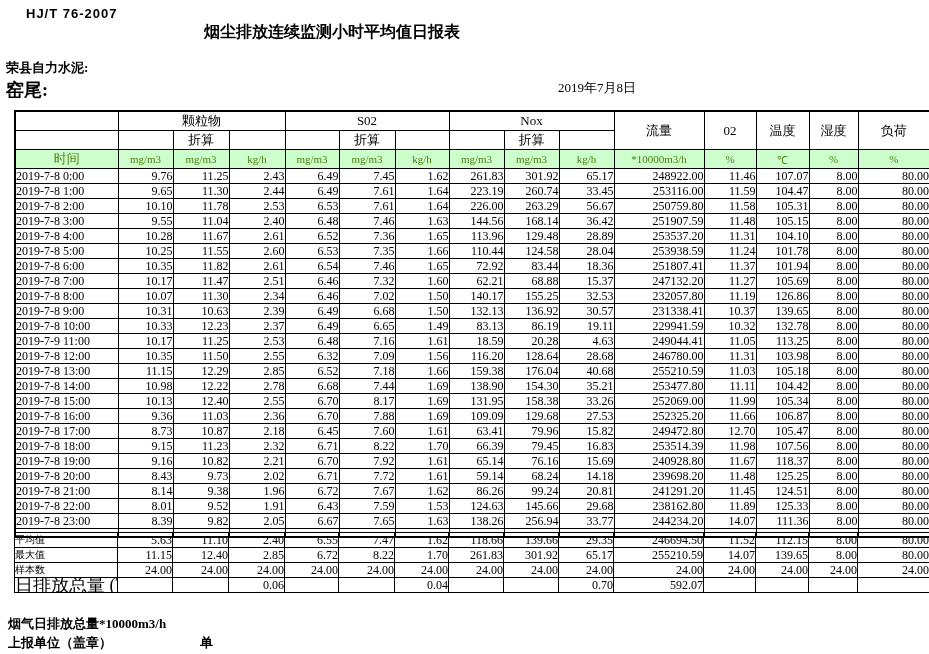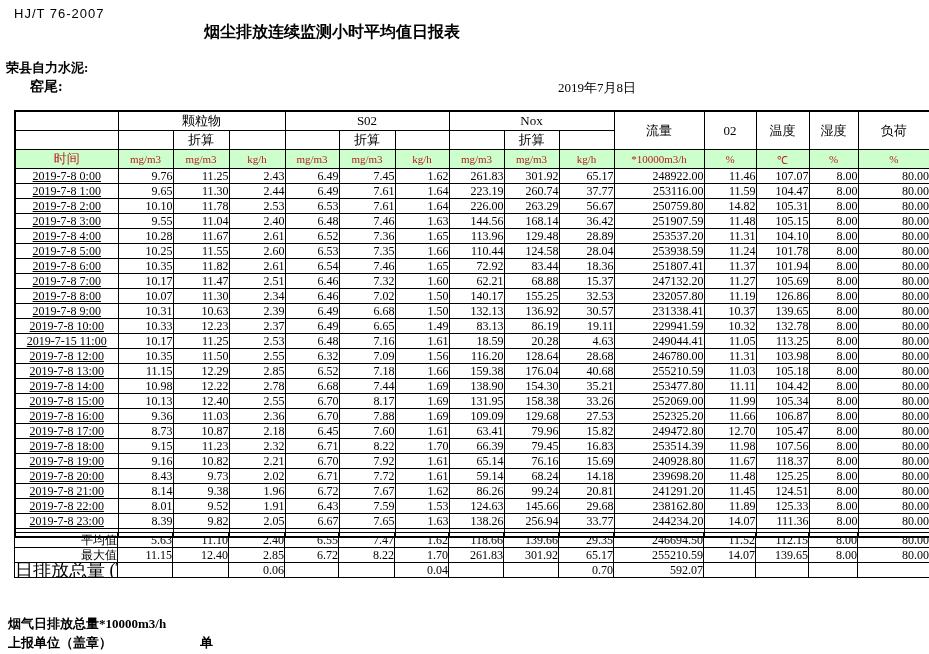--- a/index.html
+++ b/index.html
@@ -1,37 +1,37 @@
 <!DOCTYPE html>
 <html><head>
 <meta charset="utf-8">
 <style>
   html,body{margin:0;padding:0;background:#fff;}
   body{width:929px;height:654px;font-family:"Liberation Serif",serif;color:#000;}
   .page{position:relative;width:929px;height:654px;overflow:hidden;background:#fff;}
-  .std-code{position:absolute;left:14px;top:6px;font-family:"Liberation Sans",sans-serif;font-weight:normal;font-size:13px;letter-spacing:1px;}
+  .std-code{position:absolute;left:26px;top:6px;font-family:"Liberation Sans",sans-serif;font-weight:bold;font-size:13px;letter-spacing:1px;}
   .title{position:absolute;left:0;top:22px;width:664px;text-align:center;font-size:16px;font-weight:bold;}
   .company{position:absolute;left:6px;top:59px;font-size:13px;font-weight:bold;}
-  .site{position:absolute;left:6px;top:78px;font-size:14px;font-weight:bold;margin-left:24px;}
+  .site{position:absolute;left:6px;top:78px;font-size:18px;font-weight:bold;}
   .date{position:absolute;left:558px;top:79px;font-size:13px;}
   table{border-collapse:collapse;table-layout:fixed;}
   table.main{position:absolute;left:14px;top:110px;width:915px;font-size:12px;border:2px solid #000;}
   table.main td,table.summary td{border:1px solid #000;padding:0;white-space:nowrap;overflow:hidden;}
   tr.hrowA td{height:17px;text-align:center;font-size:13px;}
   tr.hrowB td{height:13px;text-align:center;font-size:13px;}
-  tr.unit-row td{height:16px;background:#ccffcc;color:#b91c1c;text-align:center;font-size:11px;border-bottom:1px solid #000;}
+  tr.unit-row td{height:16px;background:#ccffcc;color:#4d7c0f;text-align:center;font-size:11px;border-bottom:1px solid #000;}
   tr.unit-row td.time-h{font-size:13px;}
   tr.data-row td{height:14px;line-height:14px;}
-  td.time-cell{text-align:center;padding-right:5px;text-decoration:underline;}
+  td.time-cell{text-align:left;padding-right:5px;}
   td.num{text-align:right;padding-right:8px;}
   td.flow{padding-right:11px;}
   tr.blank-row td{height:7px;}
   table.summary{position:absolute;left:14px;top:532px;width:915px;font-size:12px;border:1px solid #000;}
   table.summary td{height:14px;line-height:14px;}
-  td.sum-label{text-align:right;padding-right:4px;font-size:12px;margin-top:40px;}
+  td.sum-label{text-align:left;padding-right:4px;font-size:10px;margin-top:40px;}
   td.sum-label-left{text-align:left;padding-left:1px;font-size:18px;}
   .foot1{position:absolute;left:8px;top:615px;font-size:13px;font-weight:bold;}
   .foot2{position:absolute;left:8px;top:634px;font-size:13px;font-weight:bold;}
   .foot2 .unit2{position:absolute;left:192px;top:0;}
 </style>
 </head>
 <body>
 
 <div class="page">
   <div class="std-code">HJ/T 76-2007</div>
@@ -121,40 +121,40 @@
         <tr class="data-row">
           <td class="time-cell">2019-7-8  1:00</td>
           <td class="num">9.65</td>
           <td class="num">11.30</td>
           <td class="num">2.44</td>
           <td class="num">6.49</td>
           <td class="num">7.61</td>
           <td class="num">1.64</td>
           <td class="num">223.19</td>
           <td class="num">260.74</td>
-          <td class="num">37.77</td>
+          <td class="num">33.45</td>
           <td class="num flow">253116.00</td>
           <td class="num">11.59</td>
           <td class="num">104.47</td>
           <td class="num">8.00</td>
           <td class="num">80.00</td>
         </tr>
         <tr class="data-row">
           <td class="time-cell">2019-7-8  2:00</td>
           <td class="num">10.10</td>
           <td class="num">11.78</td>
           <td class="num">2.53</td>
           <td class="num">6.53</td>
           <td class="num">7.61</td>
           <td class="num">1.64</td>
           <td class="num">226.00</td>
           <td class="num">263.29</td>
           <td class="num">56.67</td>
           <td class="num flow">250759.80</td>
-          <td class="num">14.82</td>
+          <td class="num">11.58</td>
           <td class="num">105.31</td>
           <td class="num">8.00</td>
           <td class="num">80.00</td>
         </tr>
         <tr class="data-row">
           <td class="time-cell">2019-7-8  3:00</td>
           <td class="num">9.55</td>
           <td class="num">11.04</td>
           <td class="num">2.40</td>
           <td class="num">6.48</td>
@@ -282,21 +282,21 @@
           <td class="num">83.13</td>
           <td class="num">86.19</td>
           <td class="num">19.11</td>
           <td class="num flow">229941.59</td>
           <td class="num">10.32</td>
           <td class="num">132.78</td>
           <td class="num">8.00</td>
           <td class="num">80.00</td>
         </tr>
         <tr class="data-row">
-          <td class="time-cell">2019-7-15 11:00</td>
+          <td class="time-cell">2019-7-9 11:00</td>
           <td class="num">10.17</td>
           <td class="num">11.25</td>
           <td class="num">2.53</td>
           <td class="num">6.48</td>
           <td class="num">7.16</td>
           <td class="num">1.61</td>
           <td class="num">18.59</td>
           <td class="num">20.28</td>
           <td class="num">4.63</td>
           <td class="num flow">249044.41</td>
@@ -576,20 +576,37 @@
           <td class="num">261.83</td>
           <td class="num">301.92</td>
           <td class="num">65.17</td>
           <td class="num flow">255210.59</td>
           <td class="num">14.07</td>
           <td class="num">139.65</td>
           <td class="num">8.00</td>
           <td class="num">80.00</td>
         </tr>
         <tr>
+          <td class="sum-label">样本数</td>
+          <td class="num">24.00</td>
+          <td class="num">24.00</td>
+          <td class="num">24.00</td>
+          <td class="num">24.00</td>
+          <td class="num">24.00</td>
+          <td class="num">24.00</td>
+          <td class="num">24.00</td>
+          <td class="num">24.00</td>
+          <td class="num">24.00</td>
+          <td class="num flow">24.00</td>
+          <td class="num">24.00</td>
+          <td class="num">24.00</td>
+          <td class="num">24.00</td>
+          <td class="num">24.00</td>
+        </tr>
+        <tr>
           <td class="sum-label-left">日排放总量 (T/D)</td>
           <td class="num"></td>
           <td class="num"></td>
           <td class="num">0.06</td>
           <td class="num"></td>
           <td class="num"></td>
           <td class="num">0.04</td>
           <td class="num"></td>
           <td class="num"></td>
           <td class="num">0.70</td>

